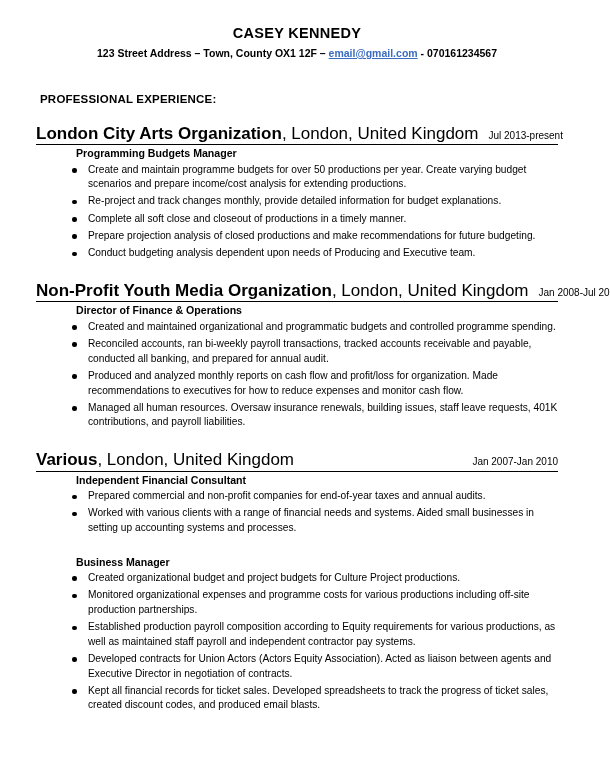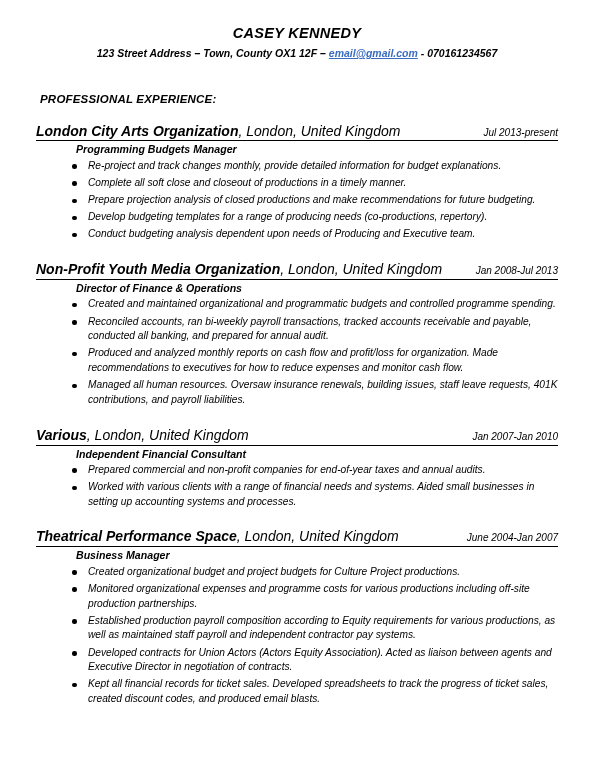--- a/index.html
+++ b/index.html
@@ -16,21 +16,20 @@
     -webkit-font-smoothing: none;
   }
 
   .page {
     position: relative;
     width: 610px;
     height: 781px;
     padding: 0;
     box-sizing: border-box;
     background: #fff;
-    font-style: italic;
   }
 
   .content {
     padding: 24px 52px 0 36px;
   }
 
   
   .resume-name {
     text-align: center;
     font-size: 14.5px;
@@ -72,21 +71,21 @@
   }
   .job-header {
     display: flex;
     align-items: baseline;
     justify-content: space-between;
     border-bottom: 1px solid #000;
     padding-bottom: 0px;
     line-height: 1.28;
   }
   .job-org-wrap {
-    font-size: 14px;
+    font-size: 17px;
     white-space: nowrap;
   }
   .job-org {
     font-weight: bold;
   }
   .job-loc {
     font-weight: normal;
   }
   .job-dates {
     font-size: 10px;
@@ -141,24 +140,24 @@
     <div class="section-heading professional">PROFESSIONAL EXPERIENCE:</div>
 
     <div id="jobs-container">
         <div class="job">
           <div class="job-header">
             <div class="job-org-wrap"><span class="job-org">London City Arts Organization</span><span class="job-loc">, London, United Kingdom</span></div>
             <div class="job-dates">Jul 2013-present</div>
           </div>
           <div class="job-title">Programming Budgets Manager</div>
           <ul class="bullets">
+            <li>Create and maintain programme budgets for over 50 productions per year.  Create varying budget scenarios and prepare income/cost analysis for extending productions.</li>
             <li>Re-project and track changes monthly, provide detailed information for budget explanations.</li>
             <li>Complete all soft close and closeout of productions in a timely manner.</li>
             <li>Prepare projection analysis of closed productions and make recommendations for future budgeting.</li>
-            <li>Develop budgeting templates for a range of producing needs (co-productions, repertory).</li>
             <li>Conduct budgeting analysis dependent upon needs of Producing and Executive team.</li>
           </ul>
         </div>
         <div class="job">
           <div class="job-header">
             <div class="job-org-wrap"><span class="job-org">Non-Profit Youth Media Organization</span><span class="job-loc">, London, United Kingdom</span></div>
             <div class="job-dates">Jan 2008-Jul 2013</div>
           </div>
           <div class="job-title">Director of Finance &amp; Operations</div>
           <ul class="bullets">
@@ -173,24 +172,20 @@
             <div class="job-org-wrap"><span class="job-org">Various</span><span class="job-loc">, London, United Kingdom</span></div>
             <div class="job-dates">Jan 2007-Jan 2010</div>
           </div>
           <div class="job-title">Independent Financial Consultant</div>
           <ul class="bullets">
             <li>Prepared commercial and non-profit companies for end-of-year taxes and annual audits.</li>
             <li>Worked with various clients with a range of financial needs and systems.  Aided small businesses in setting up accounting systems and processes.</li>
           </ul>
         </div>
         <div class="job">
-          <div class="job-header">
-            <div class="job-org-wrap"><span class="job-org">Theatrical Performance Space</span><span class="job-loc">, London, United Kingdom</span></div>
-            <div class="job-dates">June 2004-Jan 2007</div>
-          </div>
           <div class="job-title">Business Manager</div>
           <ul class="bullets">
             <li>Created organizational budget and project budgets for Culture Project productions.</li>
             <li>Monitored organizational expenses and programme costs for various productions including off-site production partnerships.</li>
             <li>Established production payroll composition according to Equity requirements for various productions, as well as maintained staff payroll and independent contractor pay systems.</li>
             <li>Developed contracts for Union Actors (Actors Equity Association).  Acted as liaison between agents and Executive Director in negotiation of contracts.</li>
             <li>Kept all financial records for ticket sales.  Developed spreadsheets to track the progress of ticket sales, created discount codes, and produced email blasts.</li>
           </ul>
         </div>
       </div>

